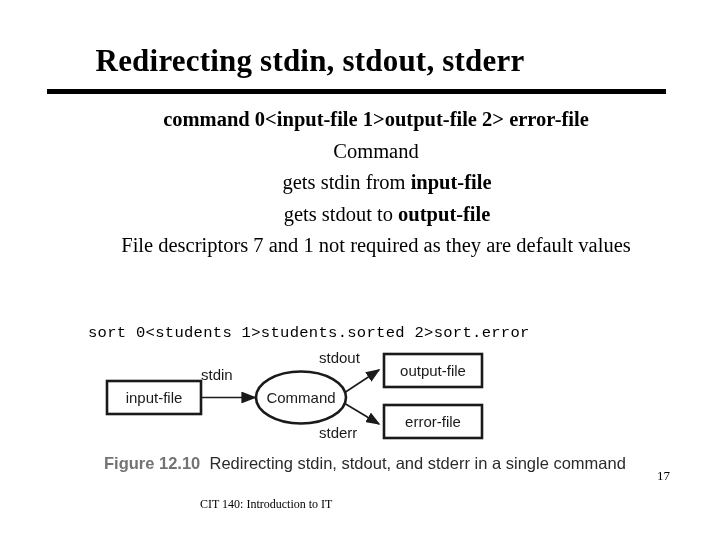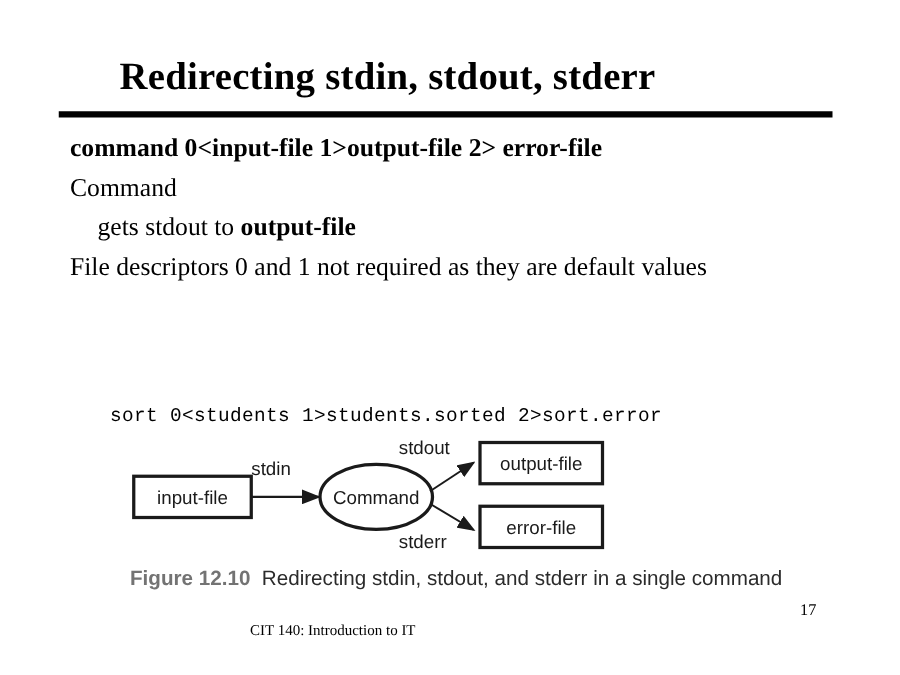--- a/index.html
+++ b/index.html
@@ -44,20 +44,21 @@
     position: absolute;
     top: 104px;
     left: 56px;
     width: 640px;
   }
   .body-line {
     font-family: "Liberation Serif", "DejaVu Serif", serif;
     font-size: 20.5px;
     line-height: 31.5px;
     white-space: nowrap;
+    text-align: center;
   }
   .body-line.bold { font-weight: bold; }
   .body-line.indent { padding-left: 22px; }
   .body-line b { font-weight: bold; }
 
   
   #code-block {
     position: absolute;
     top: 290px;
     left: 88px;
@@ -103,47 +104,48 @@
     position: absolute;
     top: 496px;
     left: 200px;
     font-family: "Liberation Serif", "DejaVu Serif", serif;
     font-size: 12px;
     line-height: 16px;
     white-space: nowrap;
   }
   #footer-pagenum {
     position: absolute;
-    top: 480px;
+    top: 468px;
     left: 640px;
     width: 30px;
-    text-align: left;
+    text-align: right;
     font-family: "Liberation Serif", "DejaVu Serif", serif;
     font-size: 13px;
     line-height: 16px;
   }
 </style>
 </head>
 <body>
 
 <div id="slide-title">Redirecting stdin, stdout, stderr</div>
 
 <div id="title-rule"></div>
 
 <div id="body-block">
 
   <div class="body-line bold">command 0&lt;input-file 1&gt;output-file 2&gt; error-file</div>
 
   <div class="body-line">Command</div>
 
+  <div class="body-line indent"><span>gets stdin from </span><b>input-file</b></div>
 
   <div class="body-line indent"><span>gets stdout to </span><b>output-file</b></div>
 
 
-  <div class="body-line">File descriptors 0 and 1 not required as they are default values</div>
+  <div class="body-line">File descriptors 7 and 1 not required as they are default values</div>
 </div>
 
 <div id="code-block">
   <div class="code-line">sort 0&lt;students 1&gt;students.sorted 2&gt;sort.error</div>
 </div>
 
 <div id="figure-wrap">
   <svg id="figure-svg" width="520" height="100" viewBox="0 0 520 100">
     <defs>
       <marker id="arrowhead" markerWidth="9" markerHeight="7" refX="8" refY="3.5" orient="auto">

